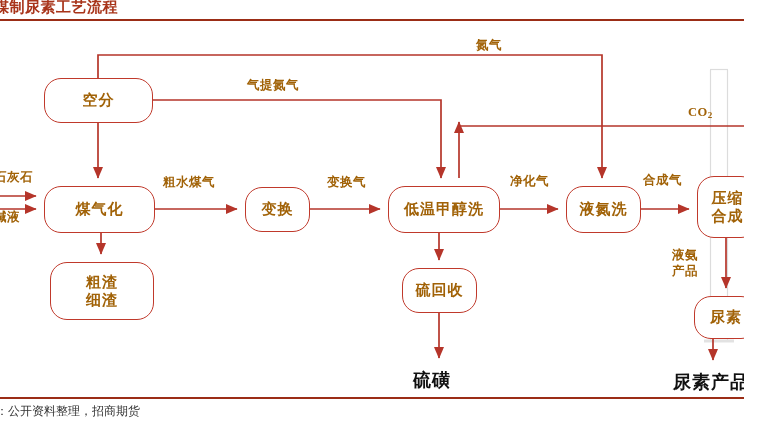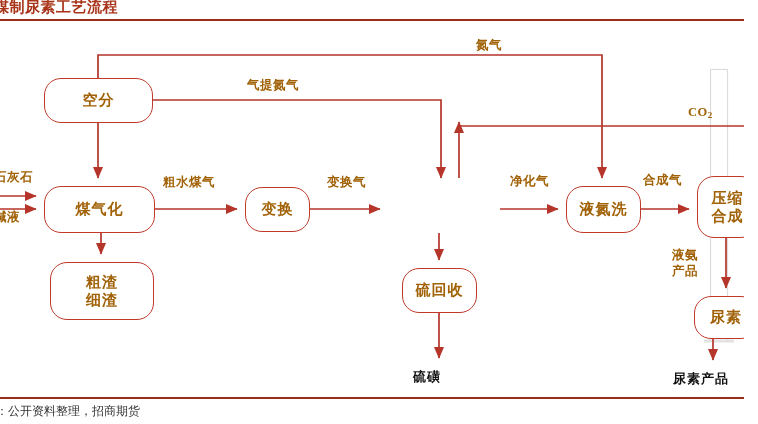--- a/index.html
+++ b/index.html
@@ -83,21 +83,21 @@
     letter-spacing: 0.5px;
     z-index: 7;
     line-height: 1.25;
     font-family: "Liberation Serif", "DejaVu Serif", serif;
   }
   .edge-label.sci { font-family: "Liberation Serif", "DejaVu Serif", serif; }
   .edge-label sub { font-size: 9px; vertical-align: -2px; font-weight: bold; }
   
   .terminal-label {
     position: absolute;
-    font-size: 13px;
+    font-size: 18px;
     color: #111111;
     font-weight: bold;
     white-space: nowrap;
     letter-spacing: 1px;
     z-index: 7;
     font-family: Liberation Sans, sans-serif;
   }
   
   #wires { position: absolute; left: 0; top: 0; width: 758px; height: 424px; z-index: 3; }
   #pipe  { position: absolute; left: 0; top: 0; width: 758px; height: 424px; z-index: 1; }
@@ -169,20 +169,23 @@
 
   <div class="node" style="left:50px;  top:262px; width:104px; height:58px;">
     <span>粗渣</span>
     <span>细渣</span>
   </div>
 
   <div class="node" style="left:245px; top:187px; width:65px;  height:45px;">
     <span>变换</span>
   </div>
 
+  <div class="node" style="left:388px; top:186px; width:112px; height:47px;">
+    <span>低温甲醇洗</span>
+  </div>
 
   <div class="node" style="left:402px; top:268px; width:75px;  height:45px;">
     <span>硫回收</span>
   </div>
 
   <div class="node" style="left:566px; top:186px; width:75px;  height:47px;">
     <span>液氮洗</span>
   </div>
 
   <div class="node" style="left:697px; top:176px; width:61px;  height:62px;">

